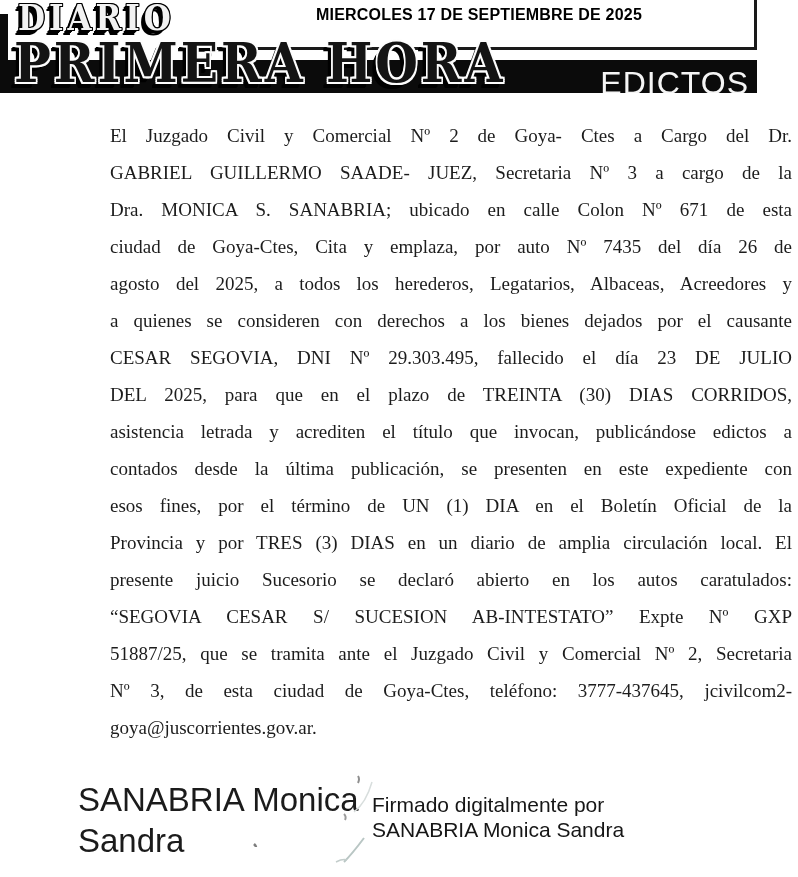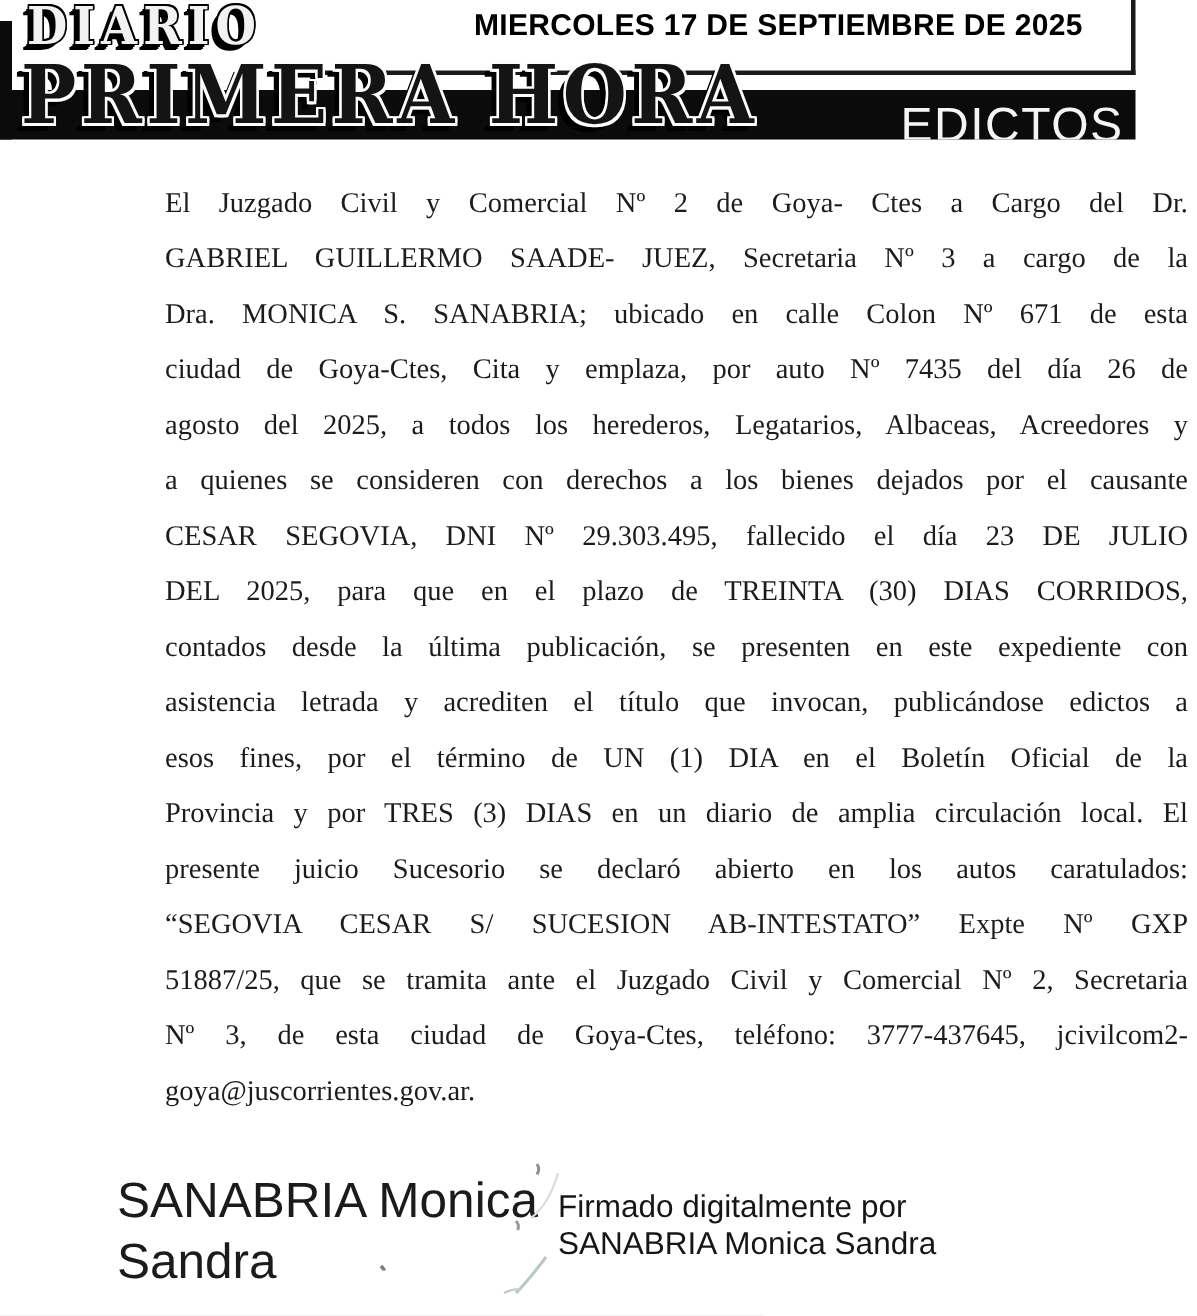--- a/index.html
+++ b/index.html
@@ -38,21 +38,21 @@
     white-space:nowrap;
     text-shadow:
       -1.5px 0 #fdfdfd,1.5px 0 #fdfdfd,0 -1.5px #fdfdfd,0 1.5px #fdfdfd,
       -1.5px -1.5px #fdfdfd,1.5px 1.5px #fdfdfd,1.5px -1.5px #fdfdfd,-1.5px 1.5px #fdfdfd,
       -4px 4px 0 #000,-5px 5px 0 #000;
     transform:scaleY(1.1);transform-origin:left top;
   }
   .edition-date{
     position:absolute;left:316px;top:6px;z-index:2;
     font-family:"Liberation Sans",sans-serif;font-weight:bold;
-    font-size:20px;color:#000;letter-spacing:0.2px;white-space:nowrap;
+    font-size:16px;color:#000;letter-spacing:0.2px;white-space:nowrap;
   }
   
   .edict{
     position:absolute;left:63px;top:117px;width:682px;
     font-family:"Liberation Serif","DejaVu Serif",serif;
     font-size:19px;color:#1c1c1c;margin-left:47px;
   }
   .edict-line{
     height:37px;line-height:37px;white-space:nowrap;
     text-align:justify;text-align-last:justify;
@@ -90,22 +90,22 @@
 
   <div class="edict">
     <div class="edict-line">El Juzgado Civil y Comercial Nº 2 de Goya- Ctes a Cargo del Dr.</div>
     <div class="edict-line">GABRIEL GUILLERMO SAADE- JUEZ, Secretaria Nº 3 a cargo de la</div>
     <div class="edict-line">Dra. MONICA S. SANABRIA; ubicado en calle Colon Nº 671 de esta</div>
     <div class="edict-line">ciudad de Goya-Ctes, Cita y emplaza, por auto Nº 7435 del día 26 de</div>
     <div class="edict-line">agosto del 2025, a todos los herederos, Legatarios, Albaceas, Acreedores y</div>
     <div class="edict-line">a quienes se consideren con derechos a los bienes dejados por el causante</div>
     <div class="edict-line">CESAR SEGOVIA, DNI Nº 29.303.495, fallecido el día 23 DE JULIO</div>
     <div class="edict-line">DEL 2025, para que en el plazo de TREINTA (30) DIAS CORRIDOS,</div>
+    <div class="edict-line">asistencia letrada y acrediten el título que invocan, publicándose edictos a</div>
     <div class="edict-line">contados desde la última publicación, se presenten en este expediente con</div>
-    <div class="edict-line">asistencia letrada y acrediten el título que invocan, publicándose edictos a</div>
     <div class="edict-line">esos fines, por el término de UN (1) DIA en el Boletín Oficial de la</div>
     <div class="edict-line">Provincia y por TRES (3) DIAS en un diario de amplia circulación local. El</div>
     <div class="edict-line">presente juicio Sucesorio se declaró abierto en los autos caratulados:</div>
     <div class="edict-line">“SEGOVIA CESAR S/ SUCESION AB-INTESTATO” Expte Nº GXP</div>
     <div class="edict-line">51887/25, que se tramita ante el Juzgado Civil y Comercial Nº 2, Secretaria</div>
     <div class="edict-line">Nº 3, de esta ciudad de Goya-Ctes, teléfono: 3777-437645, jcivilcom2-</div>
     <div class="edict-line last">goya@juscorrientes.gov.ar.</div>
   </div>
 
   <div>

